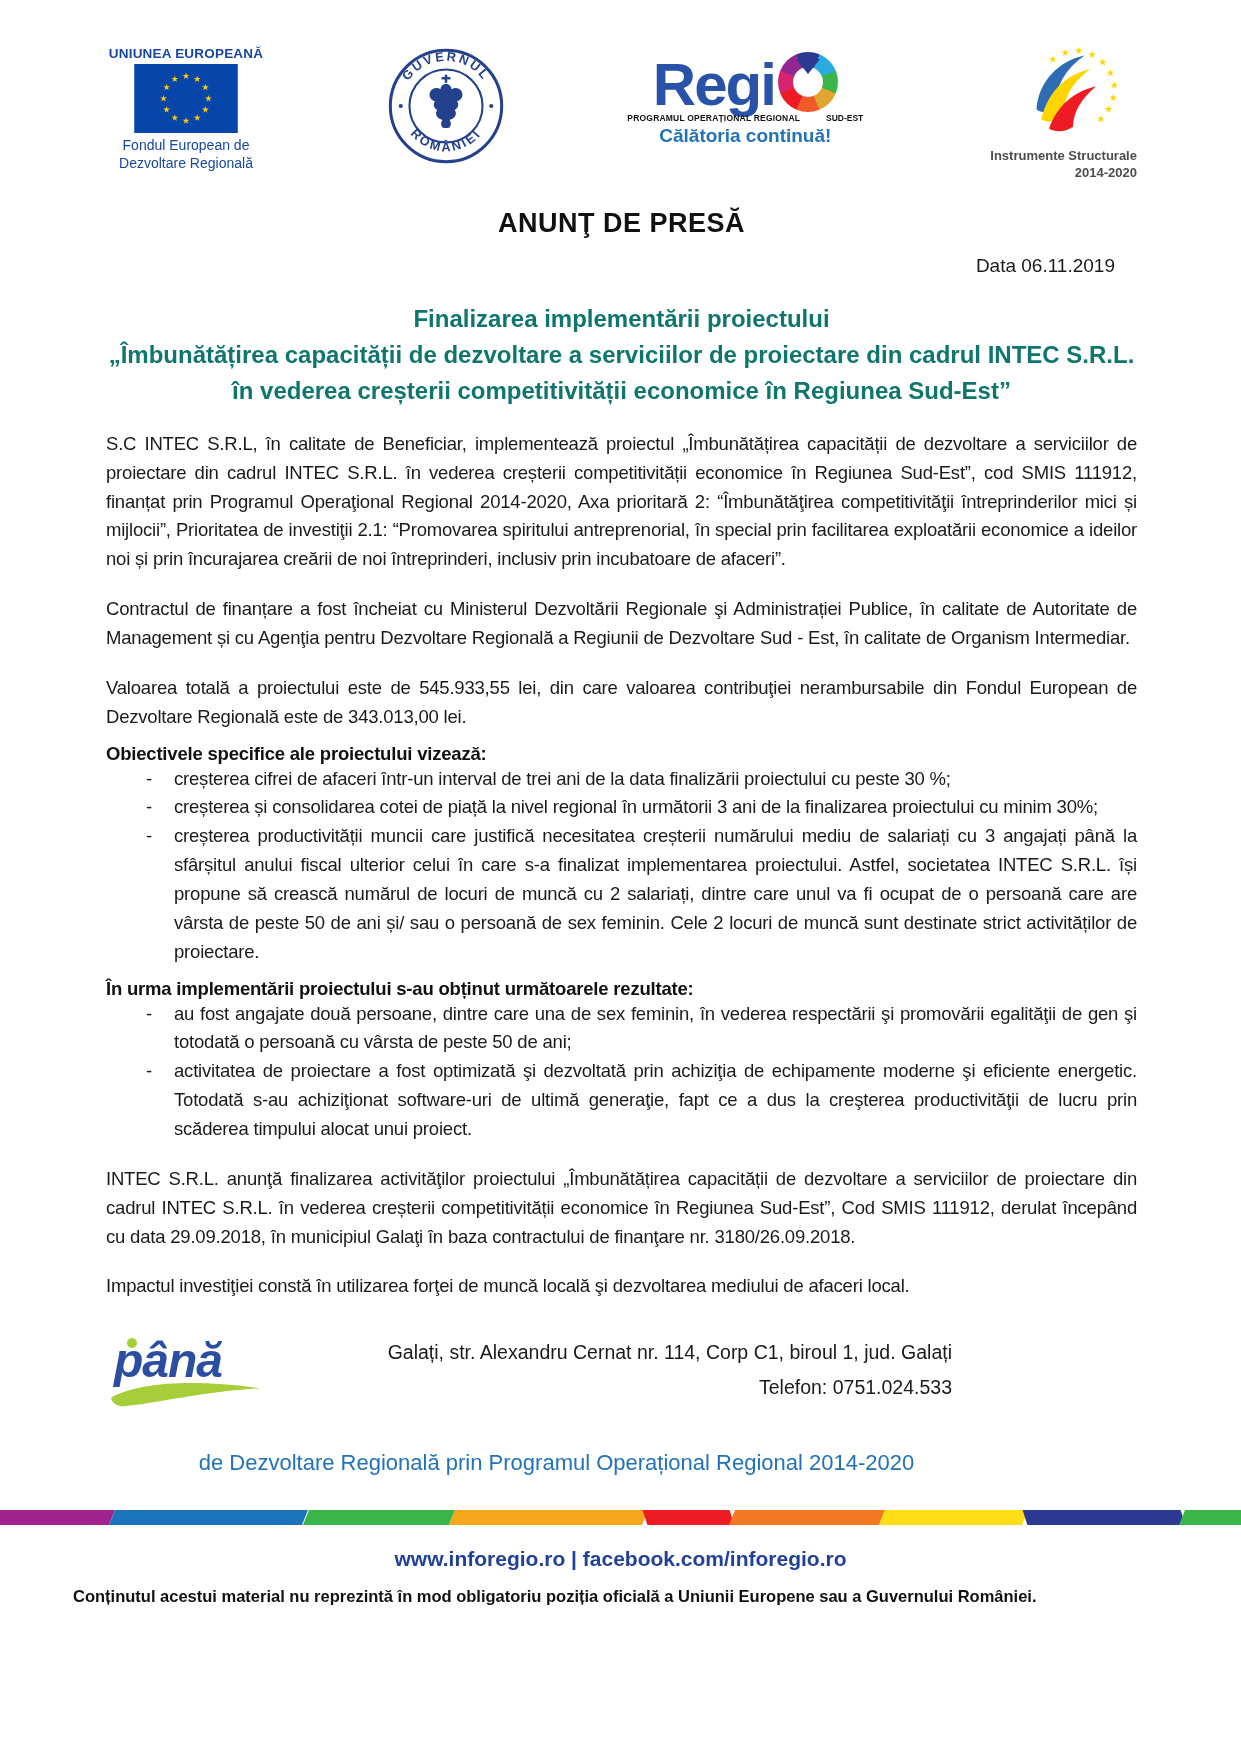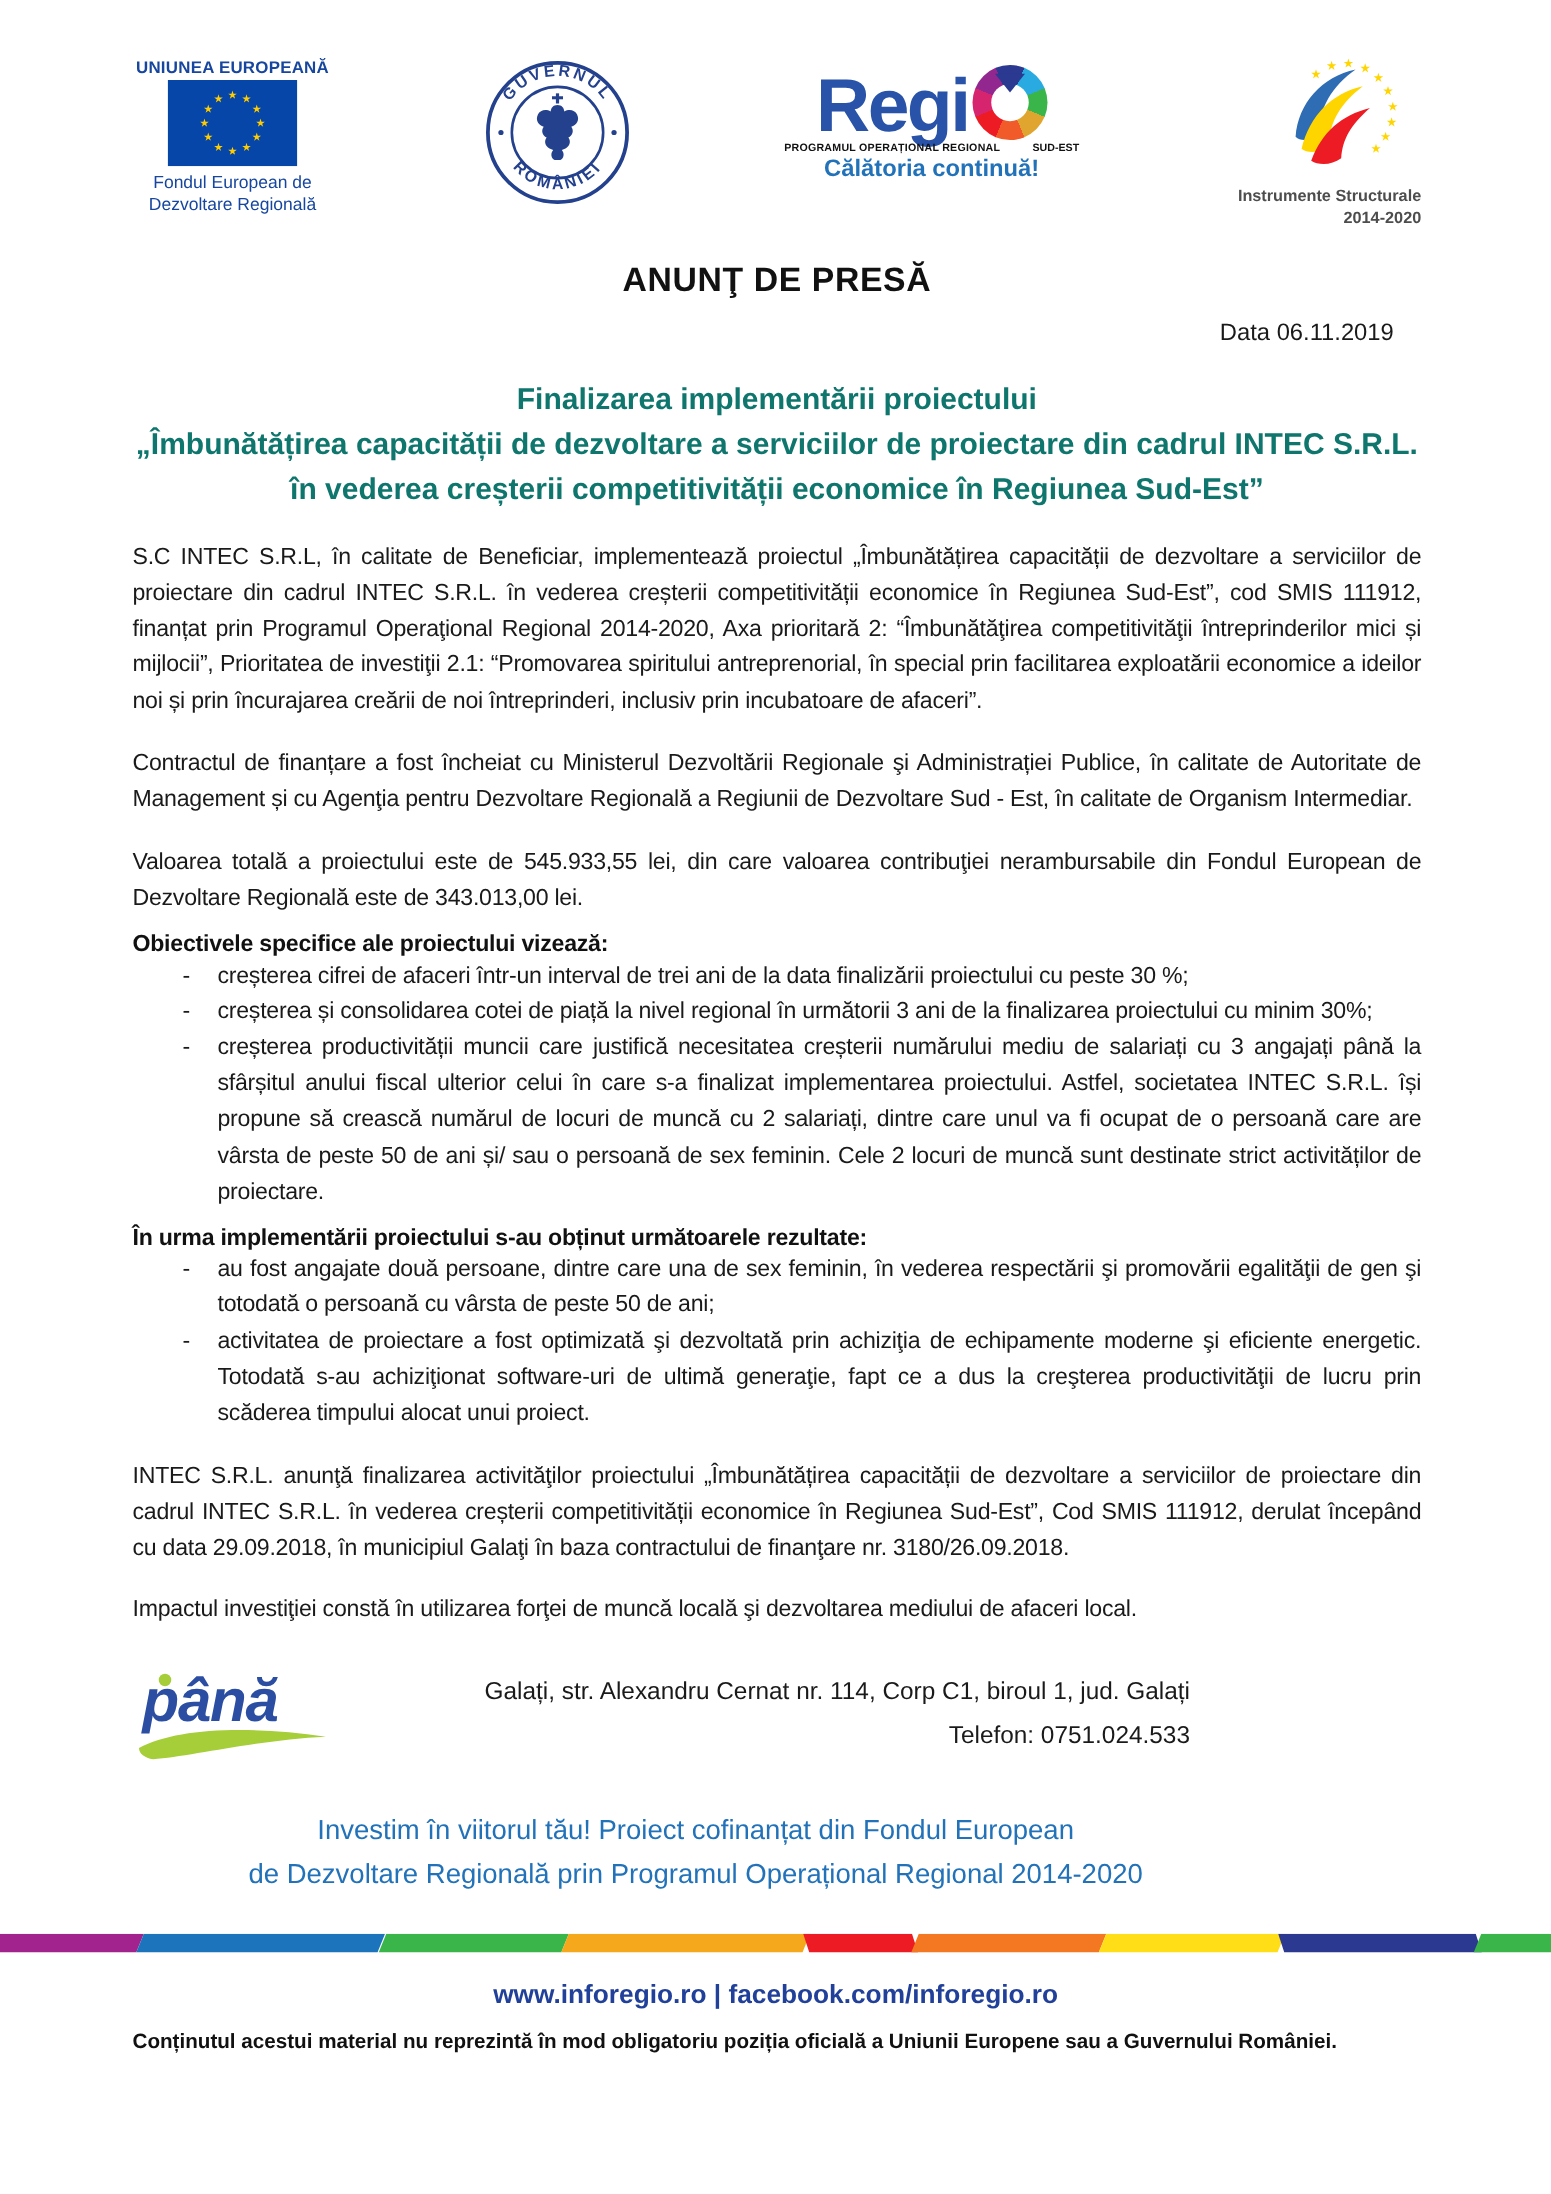--- a/index.html
+++ b/index.html
@@ -60,21 +60,21 @@
   .rainbow-inner i:nth-child(1){width:10.0%;}
   .rainbow-inner i:nth-child(2){width:15.6%;}
   .rainbow-inner i:nth-child(3){width:11.8%;}
   .rainbow-inner i:nth-child(4){width:15.6%;}
   .rainbow-inner i:nth-child(5){width:7.0%;transform:skewX(18deg);}
   .rainbow-inner i:nth-child(6){width:12.1%;}
   .rainbow-inner i:nth-child(7){width:11.5%;}
   .rainbow-inner i:nth-child(8){width:12.7%;transform:skewX(18deg);}
   .rainbow-inner i:nth-child(9){width:5.7%;}
   .footer-links{margin-top:22px;text-align:center;font-size:21px;font-weight:bold;color:#21409A;}
-  .footer-disclaimer{margin-top:16px;padding:0 104px 0 106px;font-size:16.5px;font-weight:bold;color:#111;}
+  .footer-disclaimer{margin-top:16px;padding:0 104px 0 73px;font-size:16.5px;font-weight:bold;color:#111;}
 </style>
 </head>
 <body>
 
 <div class="page">
 
   <div class="logos">
 
     <div class="eu-logo">
       <div class="eu-caption-top">UNIUNEA EUROPEANĂ</div>
@@ -210,21 +210,20 @@
         <path d="M4,18 C30,4 80,2 136,10 C90,12 40,24 14,26 C8,25 4,22 4,18 Z" fill="#A6CE39"></path>
       </svg>
     </div>
     <div class="contact-text">
       <div>Galați, str. Alexandru Cernat nr. 114, Corp C1, biroul 1, jud. Galați</div>
       <div>Telefon: 0751.024.533</div>
     </div>
   </div>
 
   <div class="slogan" style="color: rgb(34, 114, 185);">
-    <div>Investim în viitorul tău! Proiect cofinanțat din Fondul European</div>
     <div>de Dezvoltare Regională prin Programul Operațional Regional 2014-2020</div>
   </div>
 </div>
 
 <div class="rainbow">
   <div class="rainbow-inner">
     <i style="background: rgb(163, 35, 142);"></i>
     <i style="background: rgb(28, 117, 188);"></i>
     <i style="background: rgb(57, 181, 74);"></i>
     <i style="background: rgb(245, 168, 28);"></i>

